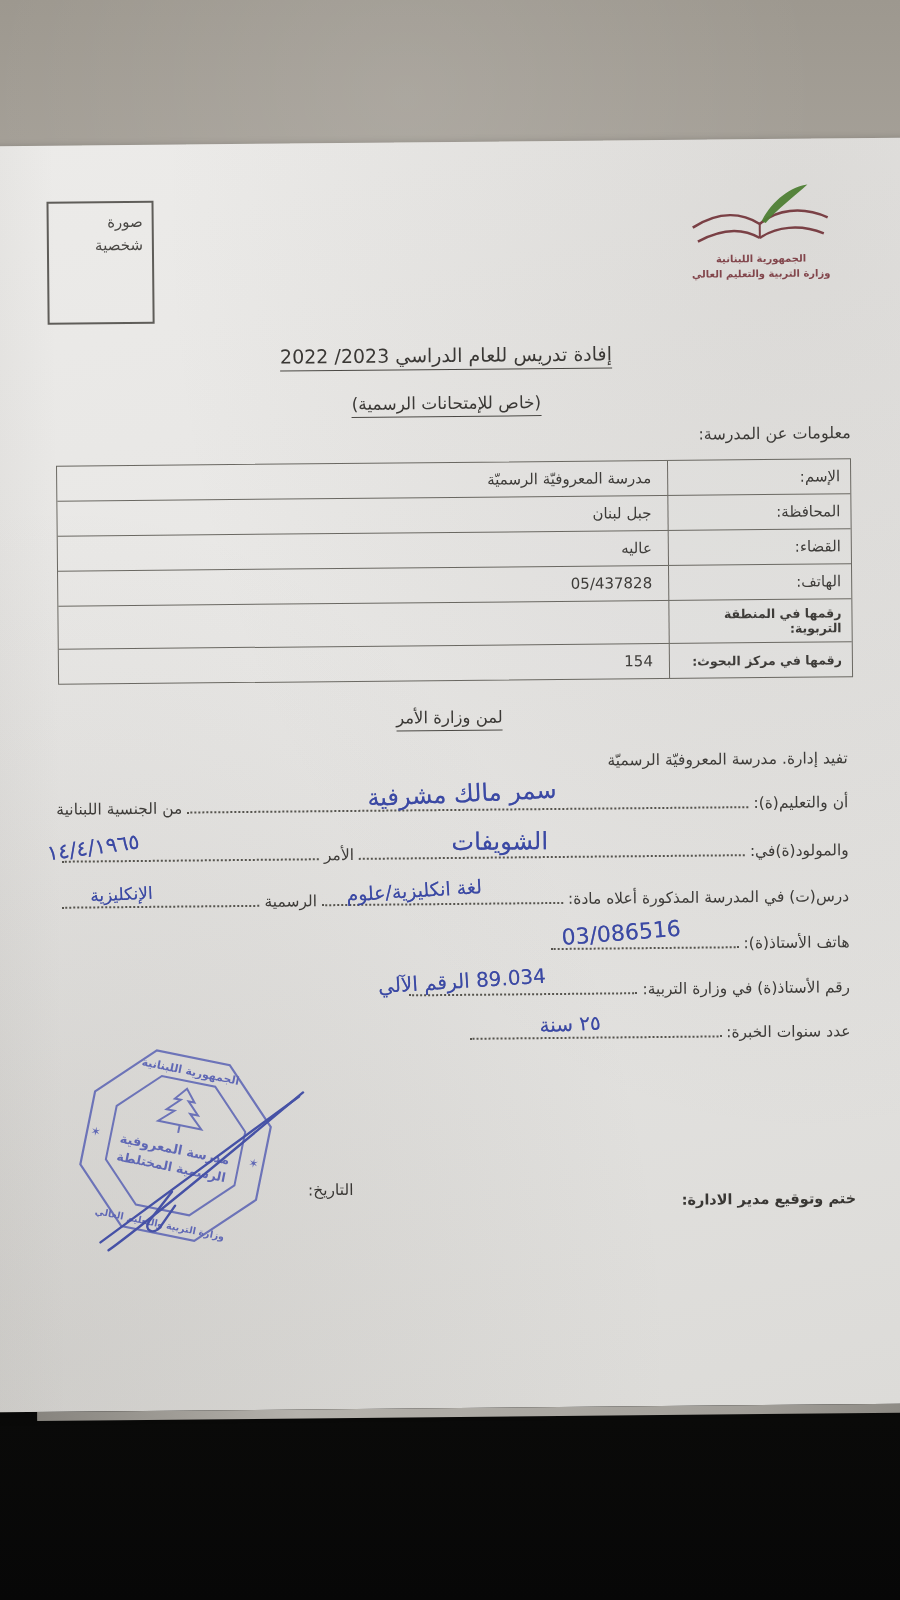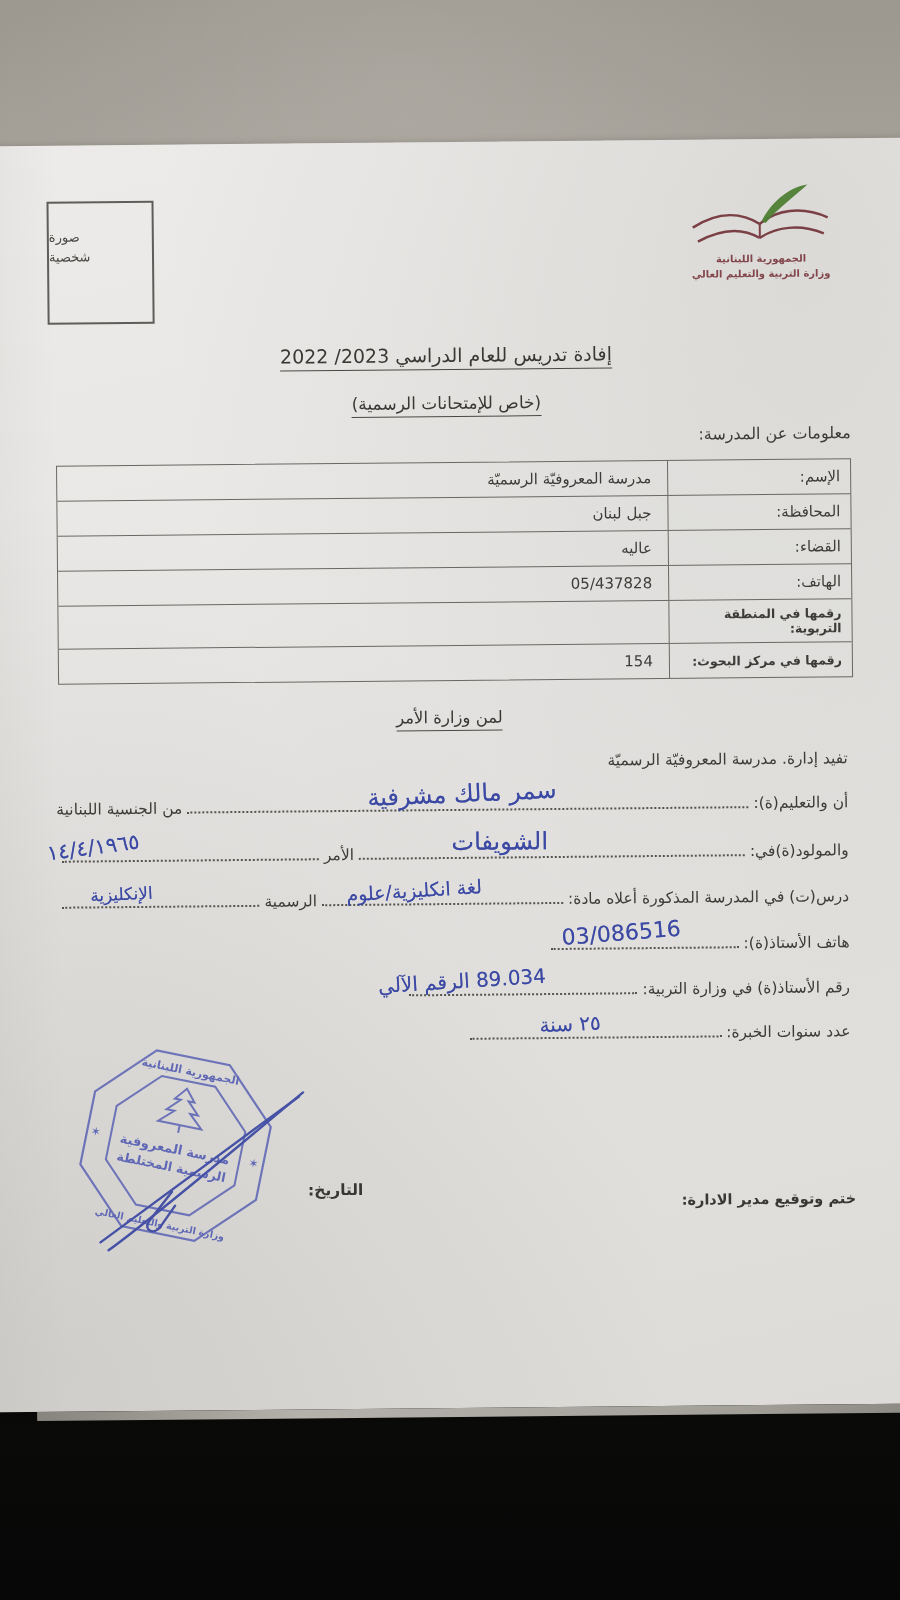--- a/index.html
+++ b/index.html
@@ -36,21 +36,21 @@
     content:"";position:absolute;left:45px;right:8px;bottom:-9px;height:9px;
     background:linear-gradient(90deg,#87847e,#b5b2ac 30%,#a3a09a 80%,#8d8a84);
   }
   .content{position:absolute;inset:0;direction:rtl;color:#3e3c39;}
 
   .photo-box{
     position:absolute;left:66px;top:56px;width:103px;height:119px;
     border:2px solid #5f5d59;
   }
   .photo-box .pb-label{
-    padding:24px 9px 0 0;text-align:left;font-size:13px;line-height:1.55;color:#4a4845;
+    padding:8px 9px 0 0;text-align:right;font-size:15px;line-height:1.55;color:#4a4845;
   }
   .logo{position:absolute;left:694px;top:38px;width:172px;height:112px;}
 
   .title-line{position:absolute;top:202px;left:0;right:0;text-align:center;font-size:19px;color:#3a3835;}
   .title-line .u, .sub-line .u, .towhom .u{
     border-bottom:1.6px solid #4b4945;padding-bottom:3px;
   }
   .sub-line{position:absolute;top:251px;left:0;right:0;text-align:center;font-size:17px;color:#3a3835;}
   .school-heading{position:absolute;top:285px;right:60px;font-size:16px;}
 
@@ -88,21 +88,21 @@
   .h3b{left:14%;font-size:17px;transform:rotate(-2deg);}
   .h4{left:6%;font-size:22px;transform:rotate(-4deg);direction:ltr;}
   .h5{left:-14%;font-size:20px;transform:rotate(-3deg);}
   .h6{left:28%;font-size:20px;transform:rotate(-2deg);}
 
   .l1{top:655px;} .l2{top:703px;} .l3{top:749px;} .l4{top:795px;} .l5{top:840px;} .l6{top:884px;}
   .dots.w4{width:188px;} .dots.w5{width:228px;} .dots.w6{width:252px;}
 
   .stamp{position:absolute;left:76px;top:891px;width:244px;height:232px;opacity:0.92;}
 
-  .date-label{position:absolute;left:318px;top:1038px;font-weight:bold;font-size:15.5px;color:#39373
+  .date-label{position:absolute;left:318px;top:1038px;font-weight:normal;font-size:15.5px;color:#39373
 4;color:#393734;}
   .seal-label{position:absolute;right:62px;top:1052px;font-weight:bold;font-size:14.5px;color:#393734;}
 </style>
 </head>
 <body>
 
 <div class="bg-top"></div>
 <div class="bg-bottom"></div>
 
 <div class="paper">

